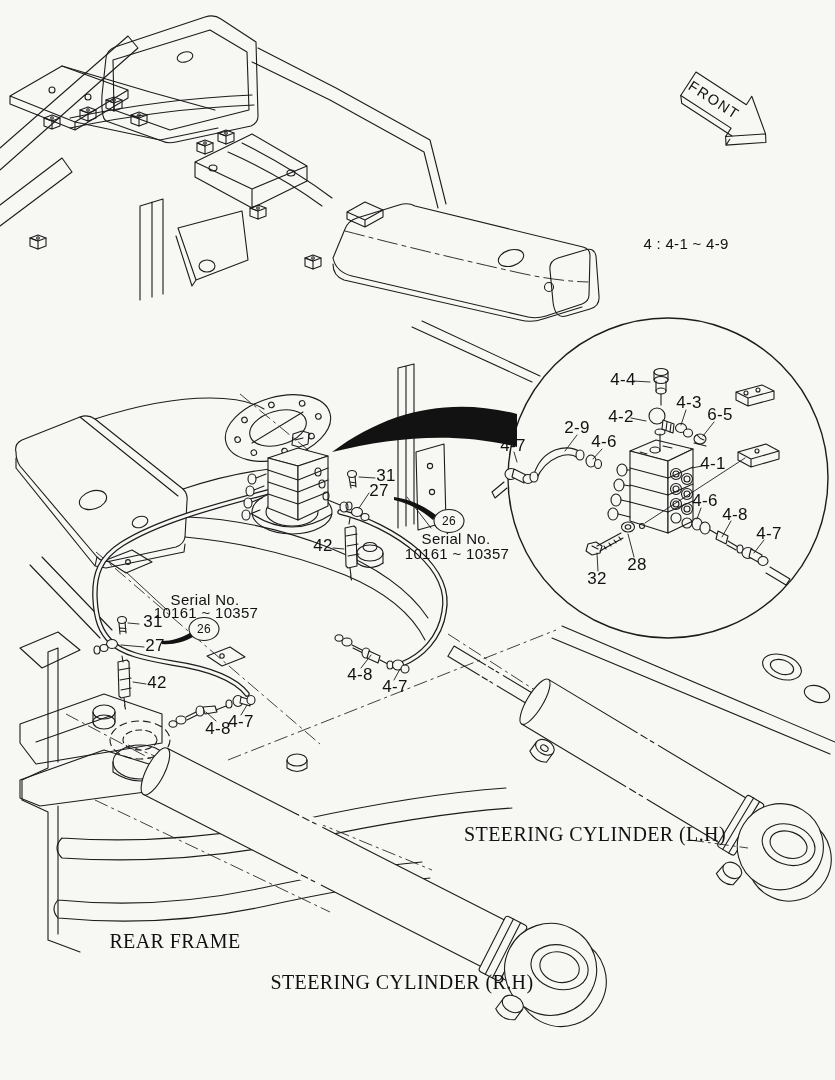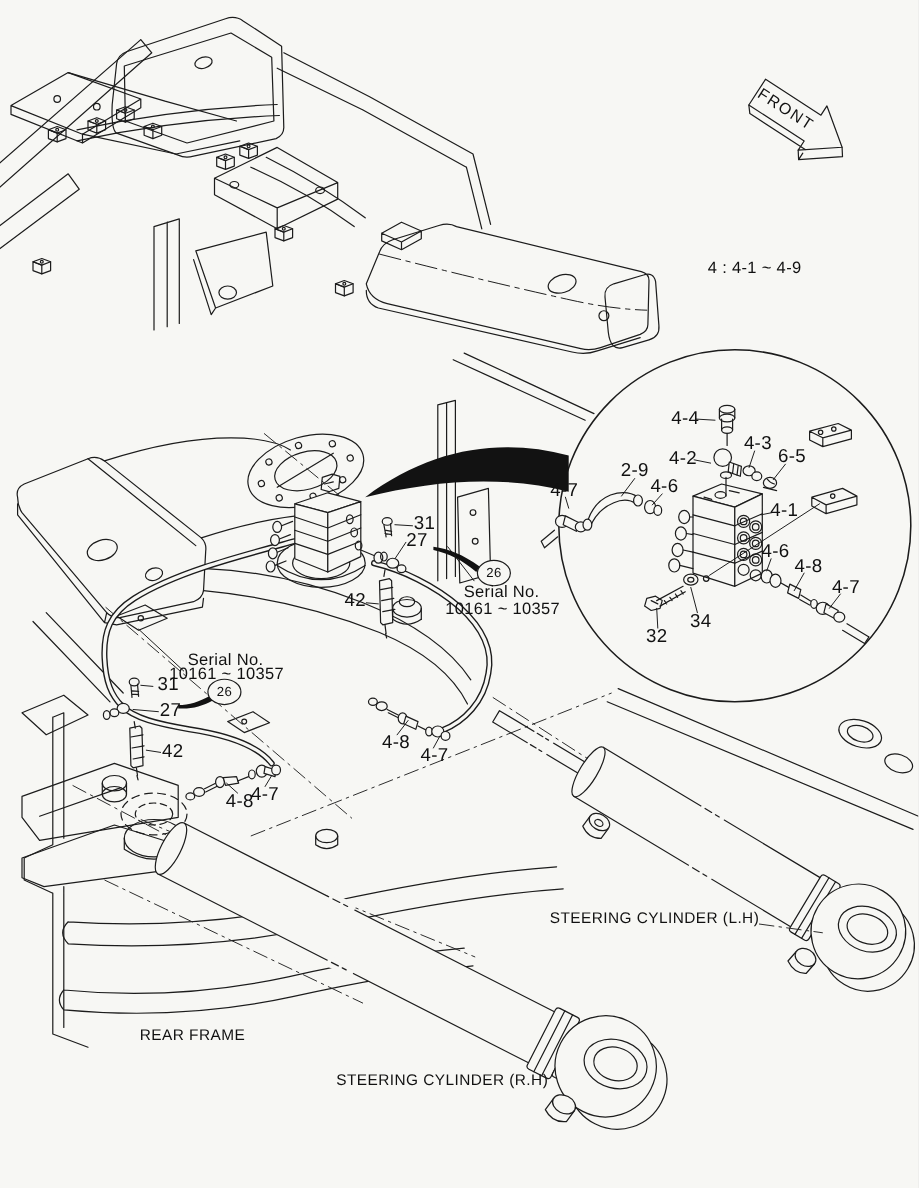--- a/index.html
+++ b/index.html
@@ -8,21 +8,21 @@
   svg.art{position:absolute;left:0;top:0;}
   .ln{fill:none;stroke:#1c1c1c;stroke-width:1.1;stroke-linecap:round;stroke-linejoin:round;}
   .lnf{fill:#f7f7f4;stroke:#1c1c1c;stroke-width:1.1;stroke-linejoin:round;}
   .fillbg{fill:#f7f7f4;stroke:none;}
   .cln{fill:none;stroke:#2a2a2a;stroke-width:0.9;stroke-dasharray:14 4 3 4;}
   .thin{stroke-width:0.9;}
   .solid{fill:#121212;stroke:none;}
   .lbl{position:absolute;transform:translate(-50%,-50%);font-size:17px;letter-spacing:.3px;
        white-space:nowrap;line-height:1.05;text-align:center;}
   .serial{font-size:15px;}
-  .big{font-size:14px;letter-spacing:.4px;}
+  .big{font-size:20px;letter-spacing:.4px;font-family:Liberation Serif, serif;}
   .note{font-size:15px;}
   .balloon-txt{font-size:12px;}
   .front-label{position:absolute;transform:translate(-50%,-50%) rotate(33deg);
        font-size:14.5px;letter-spacing:1.5px;white-space:nowrap;}
 </style>
 </head>
 <body>
 
 <div class="stage">
 
@@ -384,21 +384,21 @@
 <div class="lbl" style="left:621px;top:417px">4-2</div>
 <div class="lbl" style="left:689px;top:403px">4-3</div>
 <div class="lbl" style="left:720px;top:415px">6-5</div>
 <div class="lbl" style="left:713px;top:464px">4-1</div>
 <div class="lbl" style="left:577px;top:428px">2-9</div>
 <div class="lbl" style="left:604px;top:442px">4-6</div>
 <div class="lbl" style="left:513px;top:446px">4-7</div>
 <div class="lbl" style="left:705px;top:501px">4-6</div>
 <div class="lbl" style="left:735px;top:515px">4-8</div>
 <div class="lbl" style="left:769px;top:534px">4-7</div>
-<div class="lbl" style="left:637px;top:565px">34</div>
+<div class="lbl" style="left:637px;top:565px">28</div>
 <div class="lbl" style="left:597px;top:579px">32</div>
 
 <div class="lbl" style="left:386px;top:476px">31</div>
 <div class="lbl" style="left:379px;top:491px">27</div>
 <div class="lbl" style="left:323px;top:546px">42</div>
 <div class="lbl serial" style="left:456px;top:539px">Serial No.</div>
 <div class="lbl serial" style="left:457px;top:554px">10161 ~ 10357</div>
 <div class="lbl balloon-txt" style="left:449px;top:521px">26</div>
 <div class="lbl" style="left:360px;top:675px">4-8</div>
 <div class="lbl" style="left:395px;top:687px">4-7</div>

